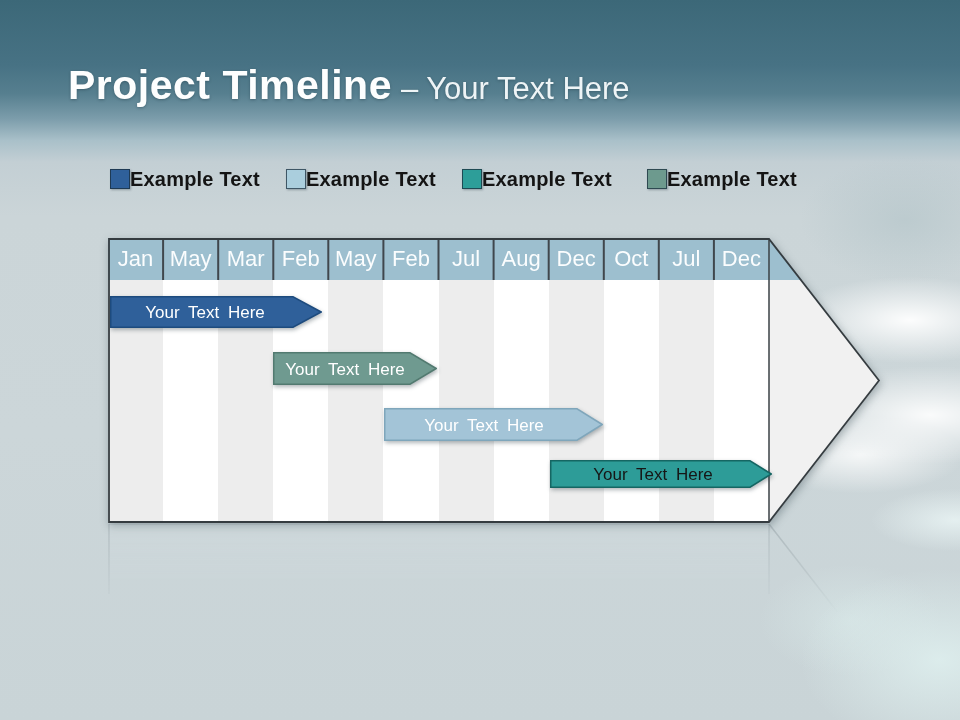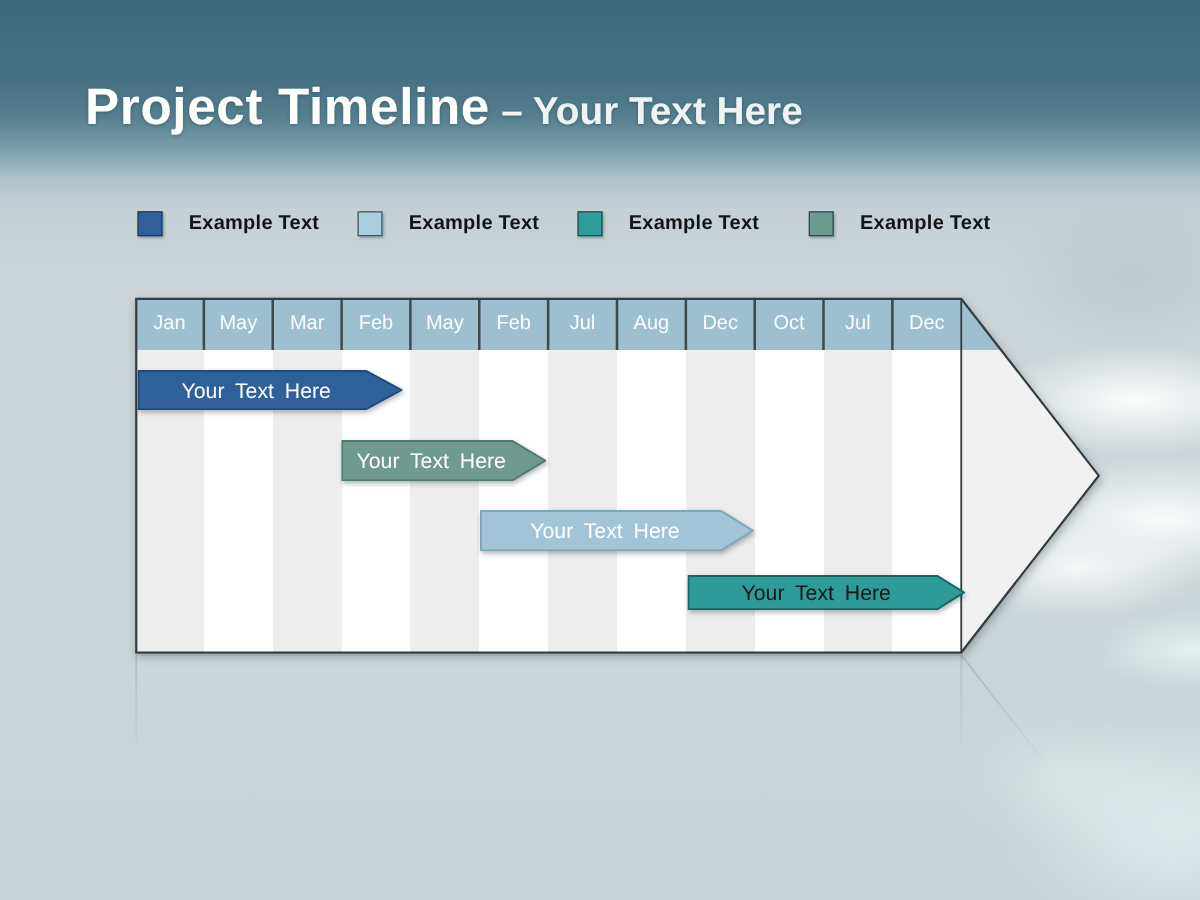--- a/index.html
+++ b/index.html
@@ -18,43 +18,43 @@
       radial-gradient(ellipse 200px 70px at 930px 415px, rgba(255,255,255,0.9), rgba(255,255,255,0) 70%),
       radial-gradient(ellipse 150px 55px at 860px 455px, rgba(255,255,255,0.8), rgba(255,255,255,0) 70%),
       radial-gradient(ellipse 120px 45px at 955px 520px, rgba(235,246,246,0.8), rgba(235,246,246,0) 70%),
       radial-gradient(ellipse 200px 130px at 940px 660px, rgba(223,240,239,0.85), rgba(223,240,239,0) 70%),
       radial-gradient(ellipse 130px 80px at 850px 620px, rgba(219,236,235,0.55), rgba(219,236,235,0) 70%);}
 
   
   .title{position:absolute;left:68px;top:62px;white-space:nowrap;
          text-shadow:0 1px 3px rgba(10,30,40,0.3);}
   .title .bold{font-size:41px;font-weight:bold;color:#fdfefe;letter-spacing:0.5px;}
-  .title .light{font-size:31px;font-weight:bold;color:#eef4f6;margin-left:9px;}
+  .title .light{font-size:31px;font-weight:normal;color:#eef4f6;margin-left:9px;}
 
   
   .legend-item{position:absolute;top:168px;height:22px;display:flex;align-items:center;}
   .legend-item .sq{width:18px;height:18px;border:1px solid rgba(25,45,60,0.75);
                    box-shadow:1px 1px 2px rgba(30,50,60,0.35);}
-  .legend-item .lbl{font-size:16px;font-weight:bold;color:#141414;margin-left:21px;
+  .legend-item .lbl{font-size:20px;font-weight:bold;color:#141414;
                     letter-spacing:0.2px;}
   #legend-0{left:110px;} #legend-1{left:286px;} #legend-2{left:462px;} #legend-3{left:647px;}
 
   
   .tl{position:absolute;left:108px;top:238px;width:772px;height:285px;
       filter:drop-shadow(1px 3px 4px rgba(40,60,68,0.35));}
   .tl-clip{position:absolute;inset:0;
       clip-path:polygon(0 0, 661px 0, 100% 50%, 661px 100%, 0 100%);}
   .tl-header{position:absolute;left:0;top:0;width:100%;height:42px;background:#9dbfcf;}
   .tl-body{position:absolute;left:0;top:42px;width:100%;height:243px;background-color:#f1f1f1;
       background-image:repeating-linear-gradient(90deg,
         #ededed 0px, #ededed 55.08px, #ffffff 55.08px, #ffffff 110.17px);
       background-size:661px 100%;background-repeat:no-repeat;}
   .month-row{position:absolute;left:0;top:0;width:661px;height:42px;display:flex;}
   .month-cell{flex:1;display:flex;align-items:center;justify-content:center;
-              color:#fbfdfe;font-size:16px;}
+              color:#fbfdfe;font-size:22px;}
   .tl-lines{position:absolute;inset:0;pointer-events:none;}
 
   
   .bar{position:absolute;filter:drop-shadow(1px 2px 2px rgba(30,45,55,0.35));}
   .bar text{font-family:"Liberation Sans","DejaVu Sans",sans-serif;font-size:17px;
             word-spacing:4px;}
   #bar-0{left:2px;top:58px;}  #bar-1{left:165px;top:114px;}
   #bar-2{left:276px;top:170px;} #bar-3{left:442px;top:222px;}
 
   

